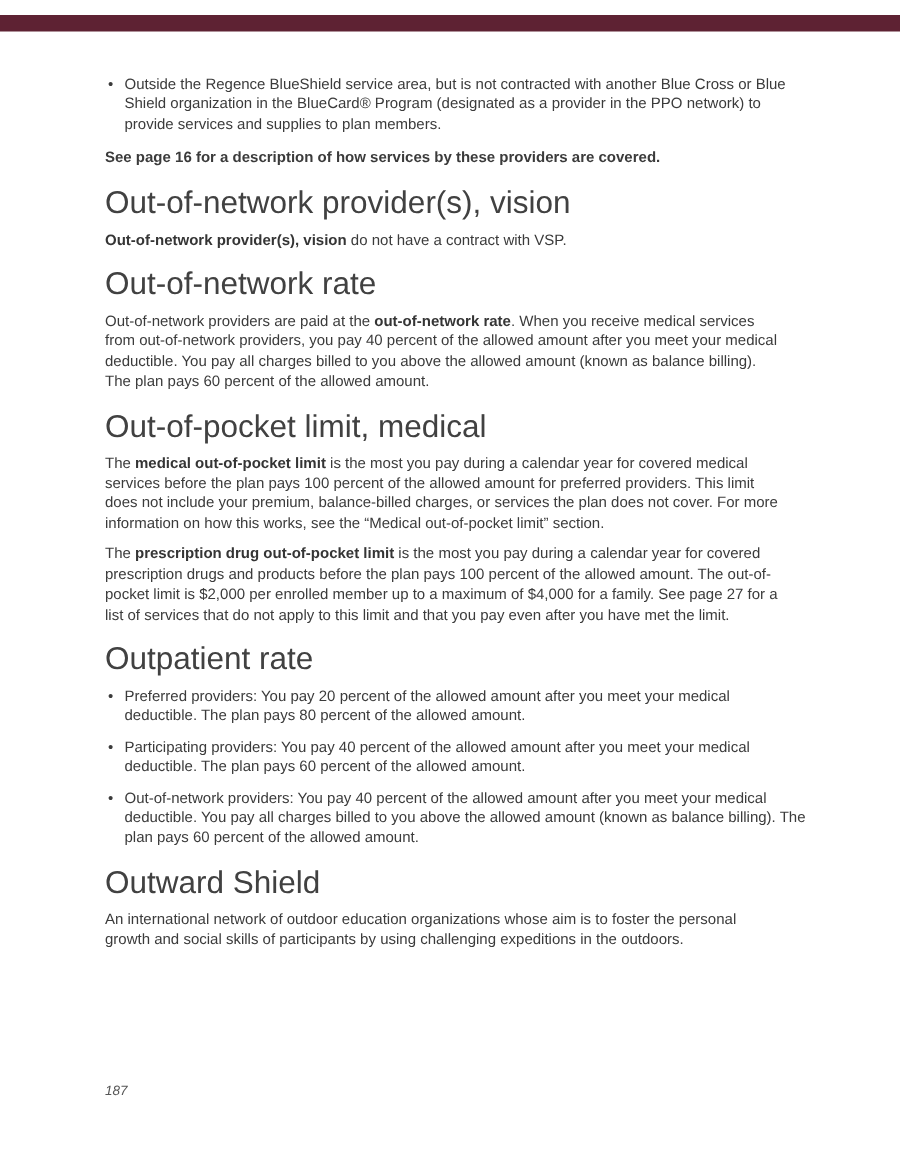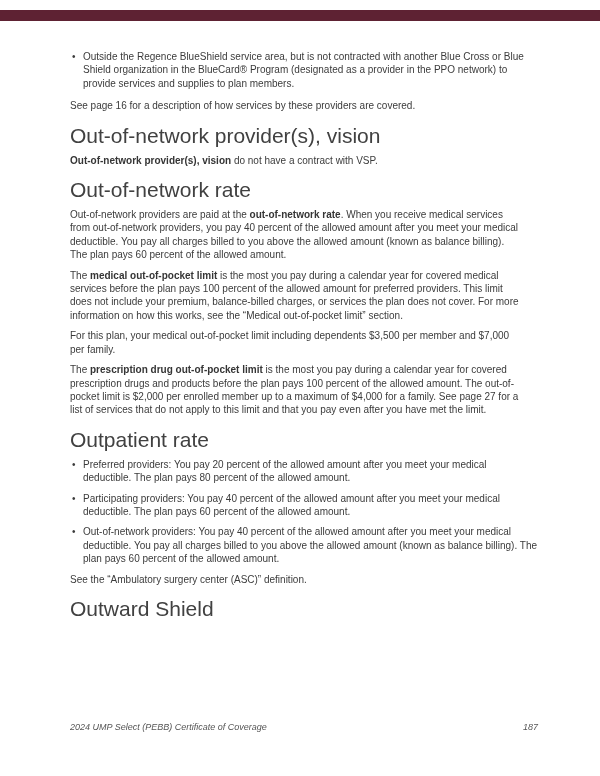--- a/index.html
+++ b/index.html
@@ -29,21 +29,21 @@
     line-height: 23px;
     font-weight: 300;
     color: #414141;
     margin: 11px 0 3px 0;
   }
   .para { margin: 7px 16px 0 0; }
   .para .bold-term { font-weight: bold; color: #353535; }
   .bullet-row { display: flex; margin: 7px 0 0 0; }
   .bullet-row .marker { flex: none; width: 13px; padding-left: 2px; }
   .bullet-row .btext { flex: 1; }
-  .see-note { margin: 9px 0 0 0; }
+  .see-note { margin: 9px 0 0 0; font-weight: bold; }
   .footer {
     position: absolute;
     top: 722px; left: 70px; right: 62px;
     display: flex;
     justify-content: space-between;
     font-size: 9px;
     font-style: italic;
     color: #565656;
   }
 </style>
@@ -59,42 +59,41 @@
     <span class="btext">Outside the Regence BlueShield service area, but is not contracted with another Blue Cross or Blue Shield organization in the BlueCard® Program (designated as a provider in the PPO network) to provide services and supplies to plan members.</span>
   </div>
   <div class="para see-note">See page 16 for a description of how services by these providers are covered.</div>
 
   <div class="section-heading">Out-of-network provider(s), vision</div>
   <div class="para"><span></span><span class="bold-term">Out-of-network provider(s), vision</span><span> do not have a contract with VSP.</span></div>
 
   <div class="section-heading">Out-of-network rate</div>
   <div class="para"><span>Out-of-network providers are paid at the </span><span class="bold-term">out-of-network rate</span><span>. When you receive medical services from out-of-network providers, you pay 40 percent of the allowed amount after you meet your medical deductible. You pay all charges billed to you above the allowed amount (known as balance billing). The plan pays 60 percent of the allowed amount.</span></div>
 
+  <div class="section-heading">Out-of-pocket limit, medical</div>
   <div class="para"><span>The </span><span class="bold-term">medical out-of-pocket limit</span><span> is the most you pay during a calendar year for covered medical services before the plan pays 100 percent of the allowed amount for preferred providers. This limit does not include your premium, balance-billed charges, or services the plan does not cover. For more information on how this works, see the “Medical out-of-pocket limit” section.</span></div>
-  <div class="para">For this plan, your medical out-of-pocket limit including dependents $3,500 per member and $7,000 per family.</div>
 
   <div class="para"><span>The </span><span class="bold-term">prescription drug out-of-pocket limit</span><span> is the most you pay during a calendar year for covered prescription drugs and products before the plan pays 100 percent of the allowed amount. The out-of-pocket limit is $2,000 per enrolled member up to a maximum of $4,000 for a family. See page 27 for a list of services that do not apply to this limit and that you pay even after you have met the limit.</span></div>
 
   <div class="section-heading">Outpatient rate</div>
 
   <div class="bullet-row">
     <span class="marker">•</span>
     <span class="btext">Preferred providers: You pay 20 percent of the allowed amount after you meet your medical deductible. The plan pays 80 percent of the allowed amount.</span>
   </div>
   <div class="bullet-row">
     <span class="marker">•</span>
     <span class="btext">Participating providers: You pay 40 percent of the allowed amount after you meet your medical deductible. The plan pays 60 percent of the allowed amount.</span>
   </div>
   <div class="bullet-row">
     <span class="marker">•</span>
     <span class="btext">Out-of-network providers: You pay 40 percent of the allowed amount after you meet your medical deductible. You pay all charges billed to you above the allowed amount (known as balance billing). The plan pays 60 percent of the allowed amount.</span>
   </div>
 
-  <div class="para">See the “Ambulatory surgery center (ASC)” definition.</div>
 
   <div class="section-heading">Outward Shield</div>
+  <div class="para">An international network of outdoor education organizations whose aim is to foster the personal growth and social skills of participants by using challenging expeditions in the outdoors.</div>
 
 </div>
 
 <div class="footer">
-  <span>2024 UMP Select (PEBB) Certificate of Coverage</span>
   <span>187</span>
 </div>
 
 </body></html>

